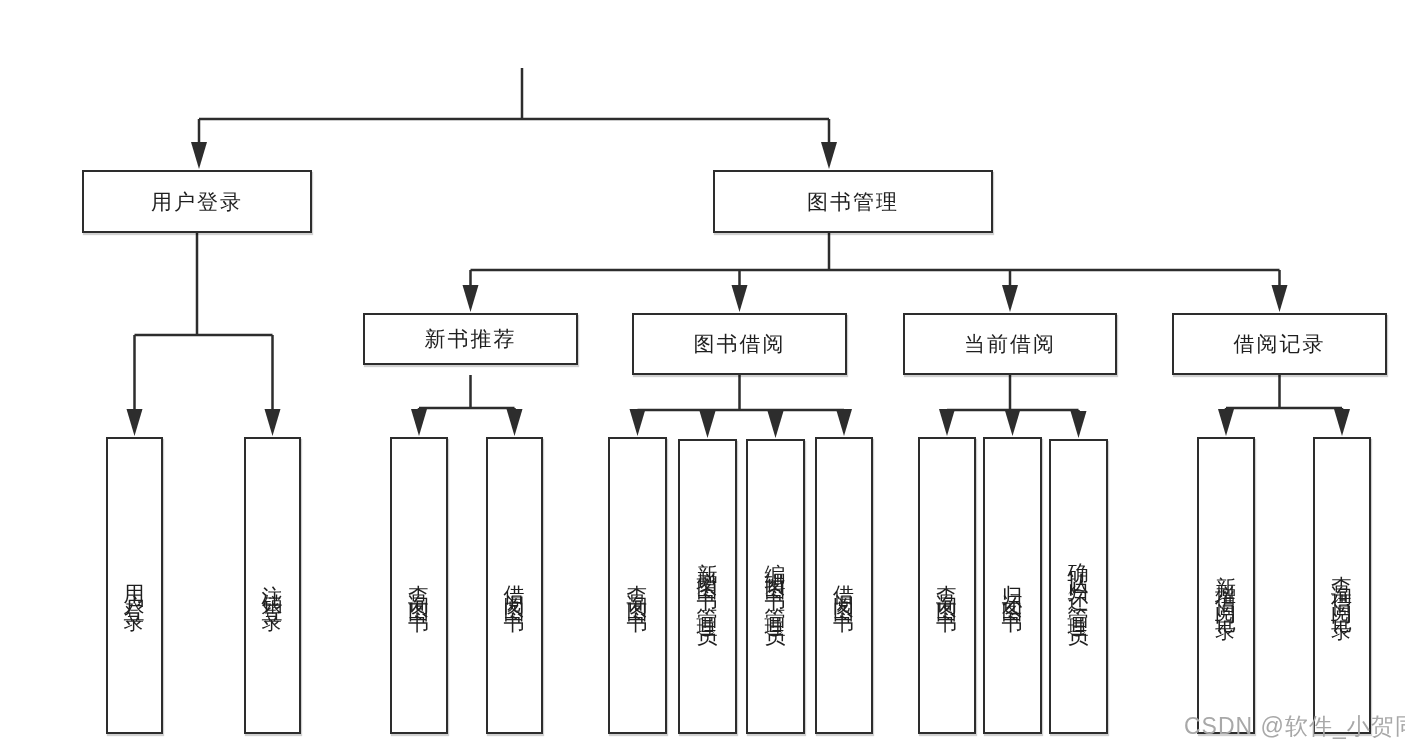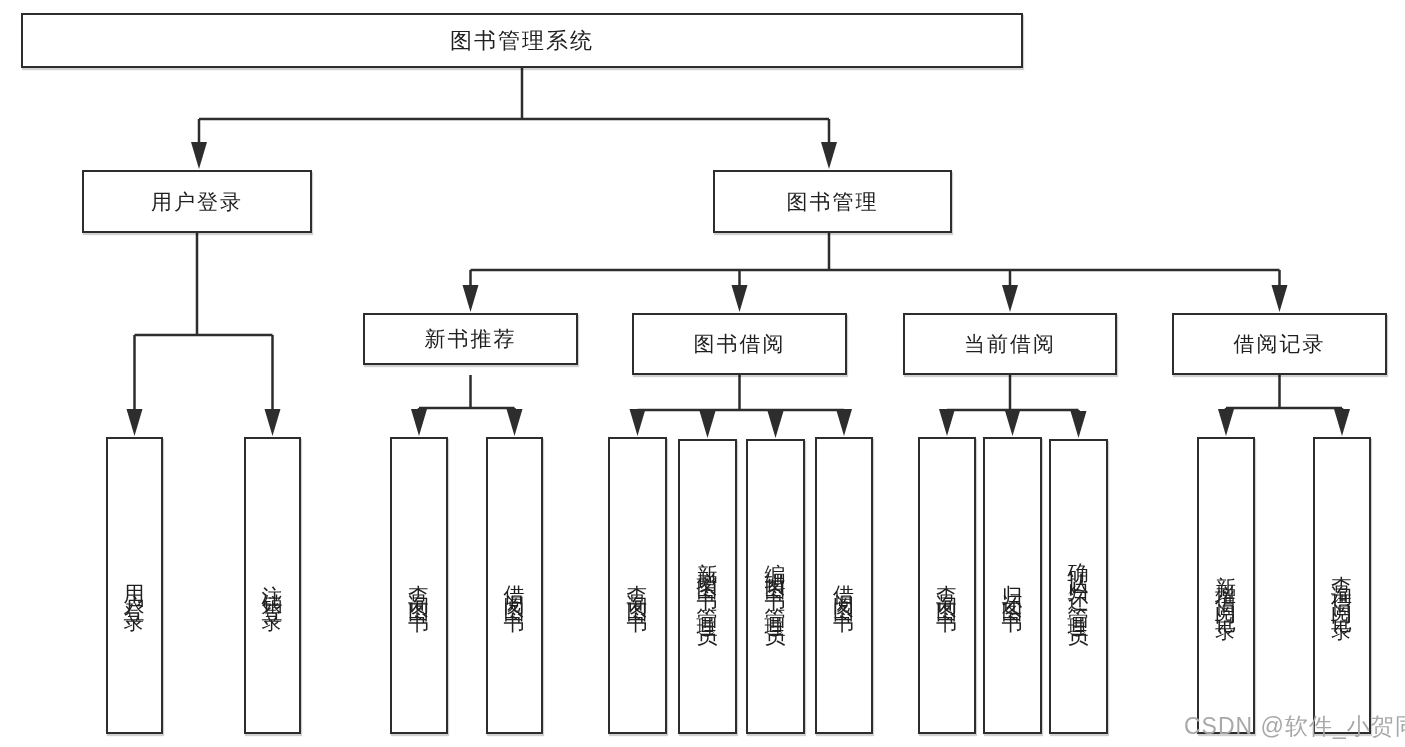--- a/index.html
+++ b/index.html
@@ -56,28 +56,25 @@
       <polygon points="767.5,411 783.5,411 775.5,438"></polygon>
       <polygon points="836,409 852,409 844,436"></polygon>
       <polygon points="939,409 955,409 947,436"></polygon>
       <polygon points="1004.5,409 1020.5,409 1012.5,436"></polygon>
       <polygon points="1070.5,411 1086.5,411 1078.5,438"></polygon>
       <polygon points="1218,409 1234,409 1226,436"></polygon>
       <polygon points="1334,409 1350,409 1342,436"></polygon>
     </g>
   </svg>
 
-  <div class="box h root" style="left:21px;top:13px;width:1002px;height:55px">
-    <span class="lbl">图书管理系统</span>
-  </div>
 
   <div class="box h" style="left:82px;top:170px;width:230px;height:63px">
     <span class="lbl">用户登录</span>
   </div>
-  <div class="box h" style="left:713px;top:170px;width:239px;height:63px">
+  <div class="box h" style="left:713px;top:170px;width:280px;height:63px">
     <span class="lbl">图书管理</span>
   </div>
 
   <div class="box h" style="left:363px;top:313px;width:215px;height:52px">
     <span class="lbl">新书推荐</span>
   </div>
   <div class="box h" style="left:903px;top:313px;width:214px;height:62px">
     <span class="lbl">当前借阅</span>
   </div>
   <div class="box h" style="left:632px;top:313px;width:215px;height:62px">

